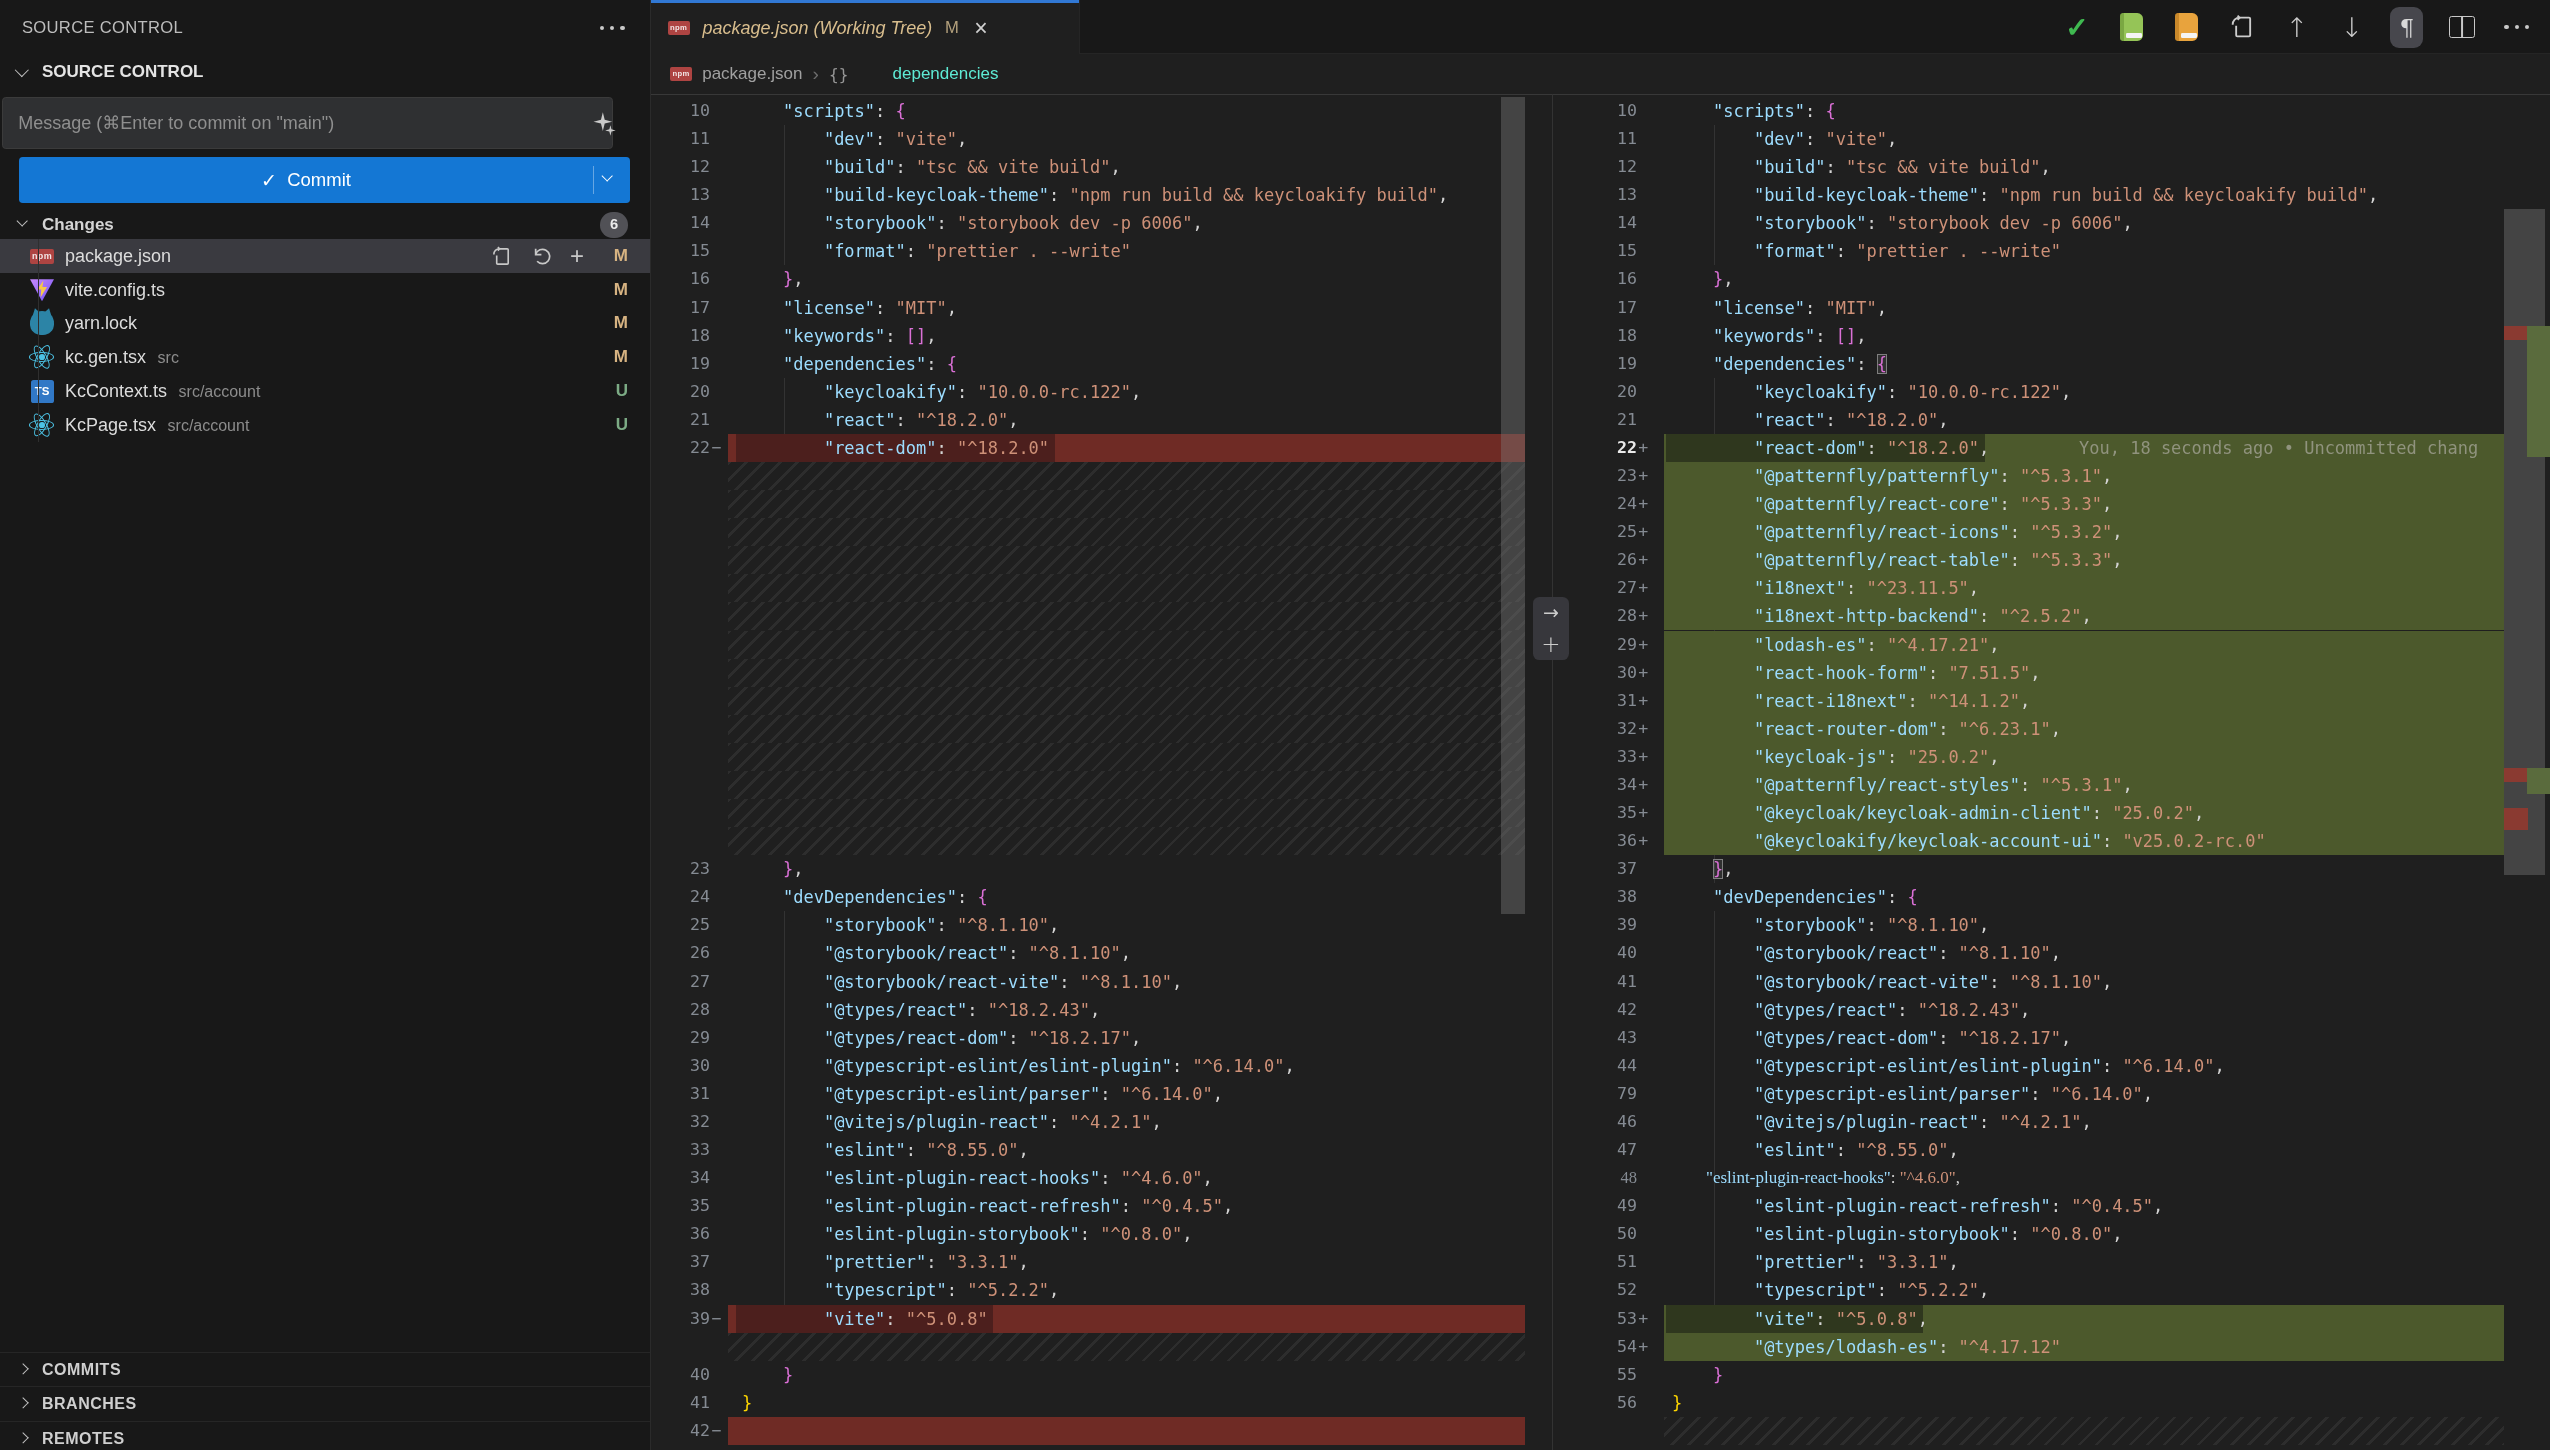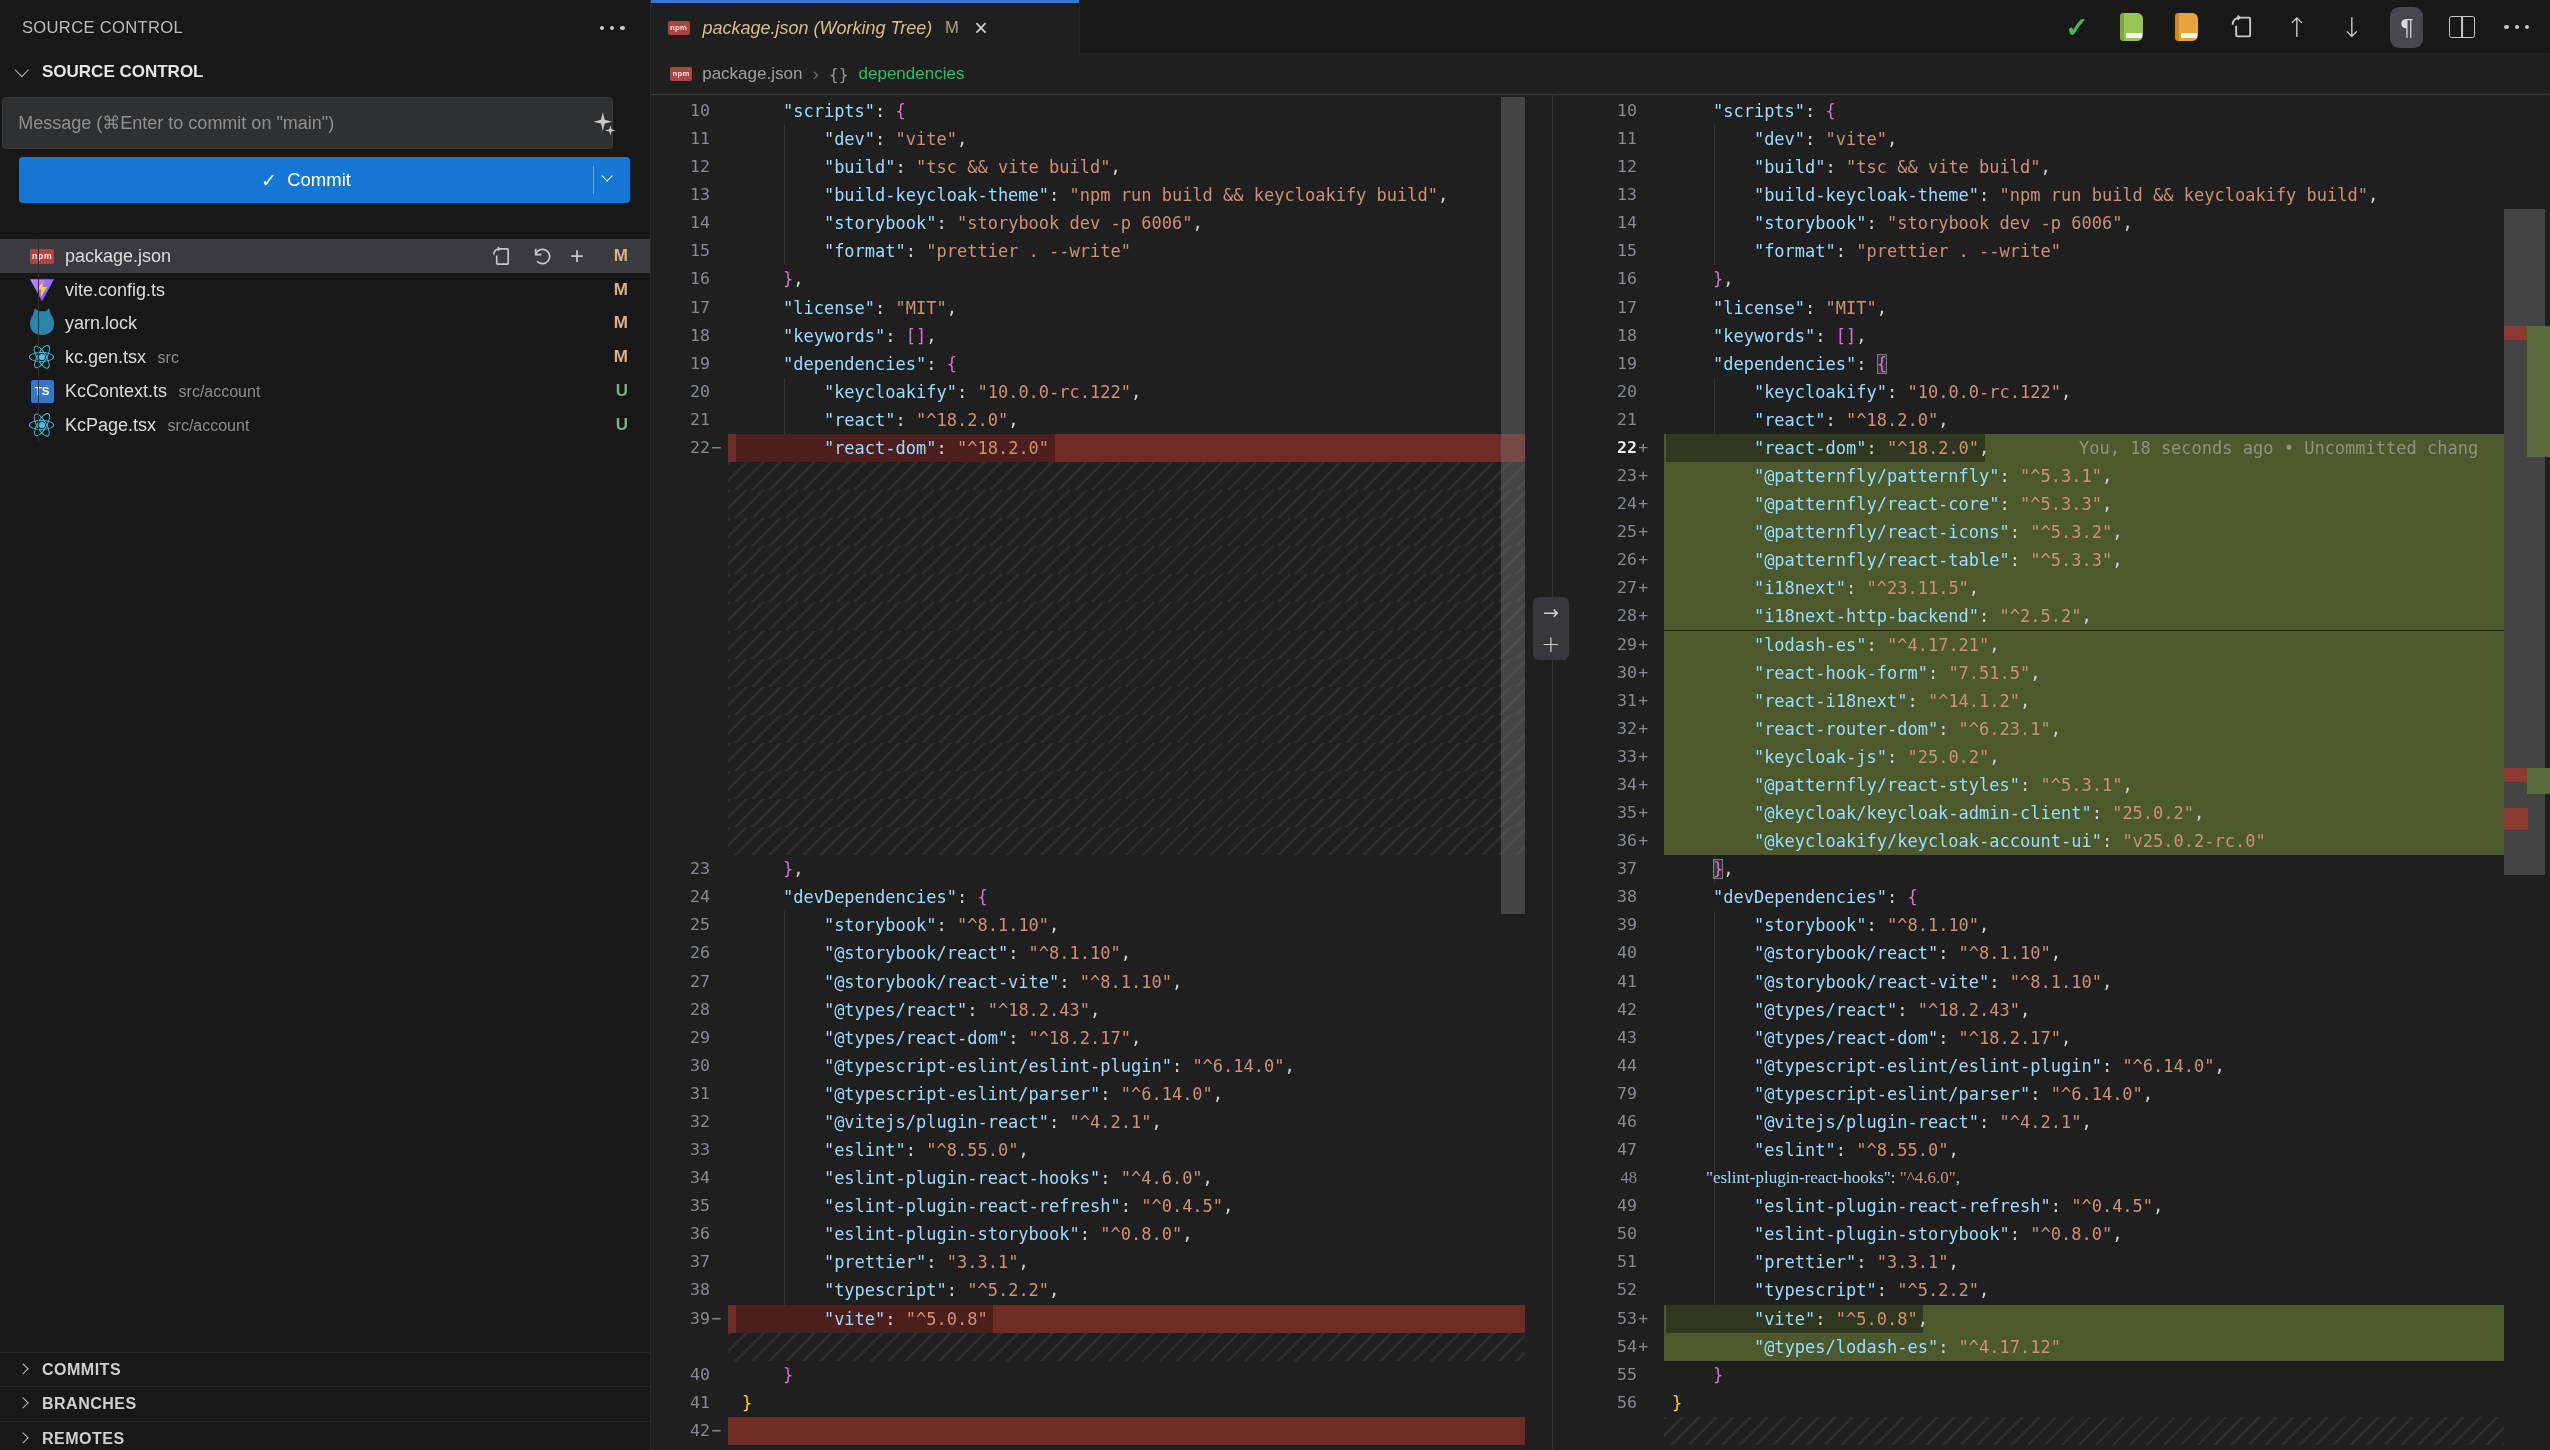--- a/index.html
+++ b/index.html
@@ -99,21 +99,21 @@
   .arrow-glyph { font-size:27px; font-weight:200; color:#cccccc; font-family:"DejaVu Sans",sans-serif; }
   .pilcrow-box { width:41px; height:41px; background:#47474d; border-radius:9px; display:flex; align-items:center; justify-content:center; }
   .pilcrow-box span { font-size:23px; color:#d9d9d9; font-family:"DejaVu Serif",serif; }
   .split-icon { position:relative; width:25.5px; height:22px; border:1.9px solid #c8c8c8; border-radius:2.6px; }
   .split-icon:after { content:""; position:absolute; left:50%; top:0; width:1.9px; height:100%; background:#c8c8c8; transform:translateX(-50%); }
 
   #breadcrumb { position:absolute; left:0; top:54px; width:100%; height:41px; background:#1f1f1f; display:flex; align-items:center; gap:10.2px; padding-left:19px; border-bottom:1.9px solid #383838; }
   .bc-file { font-size:17px; color:#a0a0a0; cursor:pointer; }
   .bc-sep { font-size:19px; color:#6d6d6d; }
   .bc-obj { font-size:16px; color:#969696; font-family:"DejaVu Sans Mono",monospace; }
-  .bc-sym { font-size:17px; color:#22c55e; cursor:pointer; }
+  .bc-sym { font-size:17px; color:#5eead4; cursor:pointer;margin-left:34px; }
 
   
   .pane { position:absolute; top:97px; bottom:0; overflow:hidden;
       font-family:"DejaVu Sans Mono",monospace; }
   #pane-left  { left:0;     width:874px; --content:91px; --bandl:77px; --gutw:59px; --ch:10.4px; }
   #pane-right { left:927px; width:926px; --content:94px; --bandl:86px; --gutw:59px; --ch:10.4px; }
   .crow { position:absolute; left:0; right:0; height:28px; }
   .band { position:absolute; left:var(--bandl); right:0; top:0; bottom:0; }
   .delband { background:#6f2b25; }
   .addband { background:#4c592c; }
@@ -175,20 +175,25 @@
       <div class="main">
         <span class="check">✓</span>
         <span class="lbl">Commit</span>
       </div>
       <div class="sep"></div>
       <div class="dd">
           <span class="caret down"></span>
         </div>
     </div>
 
+    <div class="changes-row">
+      <span class="caret down"></span>
+      <span class="changes-label">Changes</span>
+      <span class="count-badge">6</span>
+    </div>
 
     <div class="file-row selected" style="top:239px">
       <span class="file-icon-box">
           <span class="npm-badge">npm</span>
         </span>
       <span class="file-name"><span>package.json</span><span class="desc"></span></span>
       <span class="row-actions">
         <span class="act">
           <svg class="icn" width="23" height="23" viewBox="0 0 24 24" fill="none" stroke="#c8c8c8" stroke-width="1.7">
               <path d="M10 4h8a1 1 0 0 1 1 1v14a1 1 0 0 1-1 1H8a1 1 0 0 1-1-1v-8"></path>

